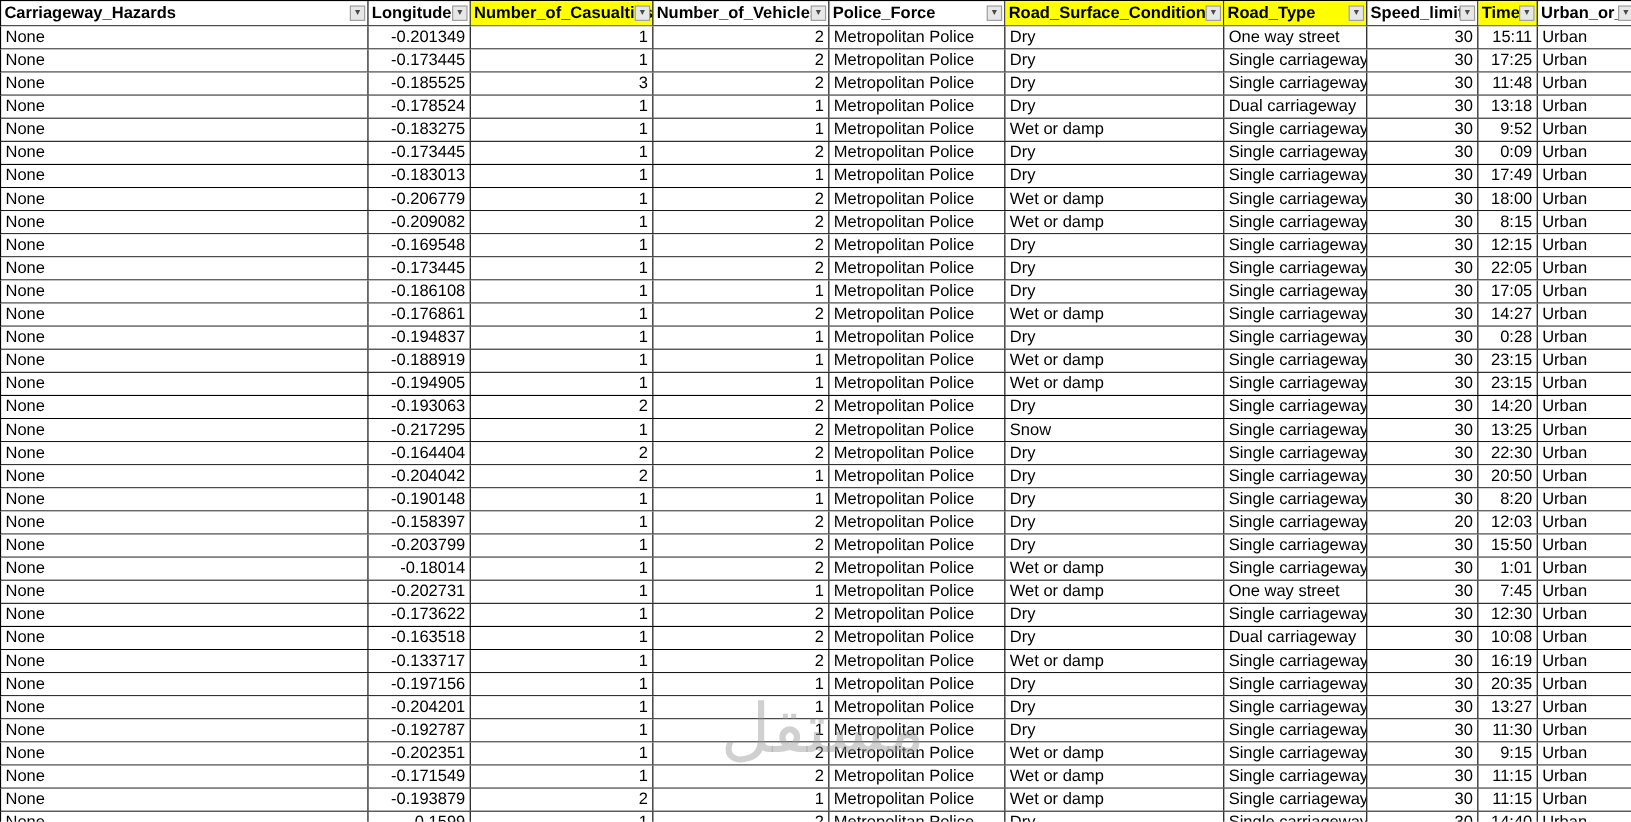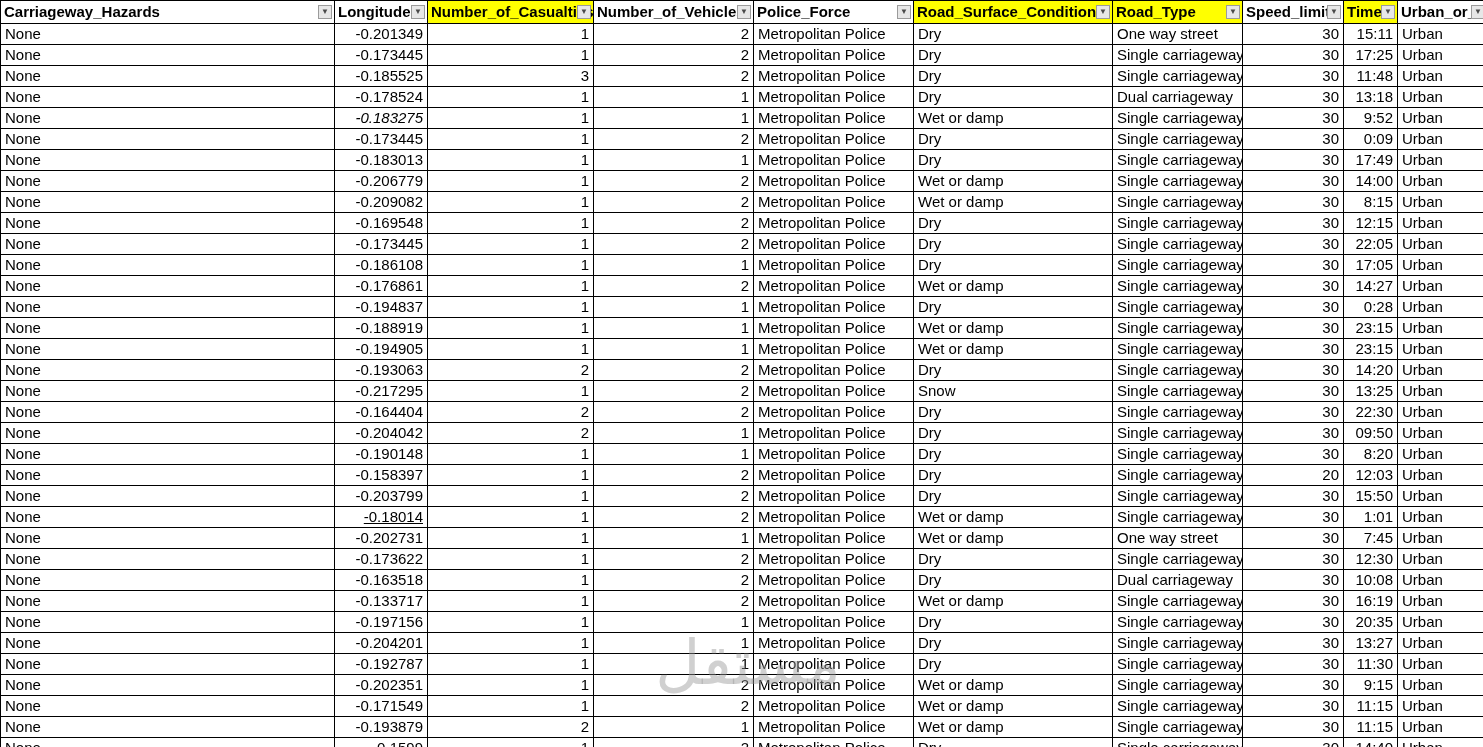--- a/index.html
+++ b/index.html
@@ -187,21 +187,21 @@
         <div class="cell right" style="width: 160px;">1</div>
         <div class="cell left" style="width: 160px;">Metropolitan Police</div>
         <div class="cell left" style="width: 199px;">Dry</div>
         <div class="cell left" style="width: 130px;">Dual carriageway</div>
         <div class="cell right" style="width: 101px;">30</div>
         <div class="cell right" style="width: 54px;">13:18</div>
         <div class="cell left" style="width: 90px;">Urban</div>
       </div>
       <div class="row">
         <div class="cell left" style="width: 334px;">None</div>
-        <div class="cell right" style="width: 93px; font-style: italic;">-0.183275</div>
+        <div class="cell right" style="width: 93px;">-0.183275</div>
         <div class="cell right" style="width: 166px;">1</div>
         <div class="cell right" style="width: 160px;">1</div>
         <div class="cell left" style="width: 160px;">Metropolitan Police</div>
         <div class="cell left" style="width: 199px;">Wet or damp</div>
         <div class="cell left" style="width: 130px;">Single carriageway</div>
         <div class="cell right" style="width: 101px;">30</div>
         <div class="cell right" style="width: 54px;">9:52</div>
         <div class="cell left" style="width: 90px;">Urban</div>
       </div>
       <div class="row">
@@ -230,21 +230,21 @@
       </div>
       <div class="row">
         <div class="cell left" style="width: 334px;">None</div>
         <div class="cell right" style="width: 93px;">-0.206779</div>
         <div class="cell right" style="width: 166px;">1</div>
         <div class="cell right" style="width: 160px;">2</div>
         <div class="cell left" style="width: 160px;">Metropolitan Police</div>
         <div class="cell left" style="width: 199px;">Wet or damp</div>
         <div class="cell left" style="width: 130px;">Single carriageway</div>
         <div class="cell right" style="width: 101px;">30</div>
-        <div class="cell right" style="width: 54px;">14:00</div>
+        <div class="cell right" style="width: 54px;">18:00</div>
         <div class="cell left" style="width: 90px;">Urban</div>
       </div>
       <div class="row">
         <div class="cell left" style="width: 334px;">None</div>
         <div class="cell right" style="width: 93px;">-0.209082</div>
         <div class="cell right" style="width: 166px;">1</div>
         <div class="cell right" style="width: 160px;">2</div>
         <div class="cell left" style="width: 160px;">Metropolitan Police</div>
         <div class="cell left" style="width: 199px;">Wet or damp</div>
         <div class="cell left" style="width: 130px;">Single carriageway</div>
@@ -374,21 +374,21 @@
       </div>
       <div class="row">
         <div class="cell left" style="width: 334px;">None</div>
         <div class="cell right" style="width: 93px;">-0.204042</div>
         <div class="cell right" style="width: 166px;">2</div>
         <div class="cell right" style="width: 160px;">1</div>
         <div class="cell left" style="width: 160px;">Metropolitan Police</div>
         <div class="cell left" style="width: 199px;">Dry</div>
         <div class="cell left" style="width: 130px;">Single carriageway</div>
         <div class="cell right" style="width: 101px;">30</div>
-        <div class="cell right" style="width: 54px;">09:50</div>
+        <div class="cell right" style="width: 54px;">20:50</div>
         <div class="cell left" style="width: 90px;">Urban</div>
       </div>
       <div class="row">
         <div class="cell left" style="width: 334px;">None</div>
         <div class="cell right" style="width: 93px;">-0.190148</div>
         <div class="cell right" style="width: 166px;">1</div>
         <div class="cell right" style="width: 160px;">1</div>
         <div class="cell left" style="width: 160px;">Metropolitan Police</div>
         <div class="cell left" style="width: 199px;">Dry</div>
         <div class="cell left" style="width: 130px;">Single carriageway</div>
@@ -415,21 +415,21 @@
         <div class="cell right" style="width: 160px;">2</div>
         <div class="cell left" style="width: 160px;">Metropolitan Police</div>
         <div class="cell left" style="width: 199px;">Dry</div>
         <div class="cell left" style="width: 130px;">Single carriageway</div>
         <div class="cell right" style="width: 101px;">30</div>
         <div class="cell right" style="width: 54px;">15:50</div>
         <div class="cell left" style="width: 90px;">Urban</div>
       </div>
       <div class="row">
         <div class="cell left" style="width: 334px;">None</div>
-        <div class="cell right" style="width: 93px; text-decoration: underline;">-0.18014</div>
+        <div class="cell right" style="width: 93px;">-0.18014</div>
         <div class="cell right" style="width: 166px;">1</div>
         <div class="cell right" style="width: 160px;">2</div>
         <div class="cell left" style="width: 160px;">Metropolitan Police</div>
         <div class="cell left" style="width: 199px;">Wet or damp</div>
         <div class="cell left" style="width: 130px;">Single carriageway</div>
         <div class="cell right" style="width: 101px;">30</div>
         <div class="cell right" style="width: 54px;">1:01</div>
         <div class="cell left" style="width: 90px;">Urban</div>
       </div>
       <div class="row">

